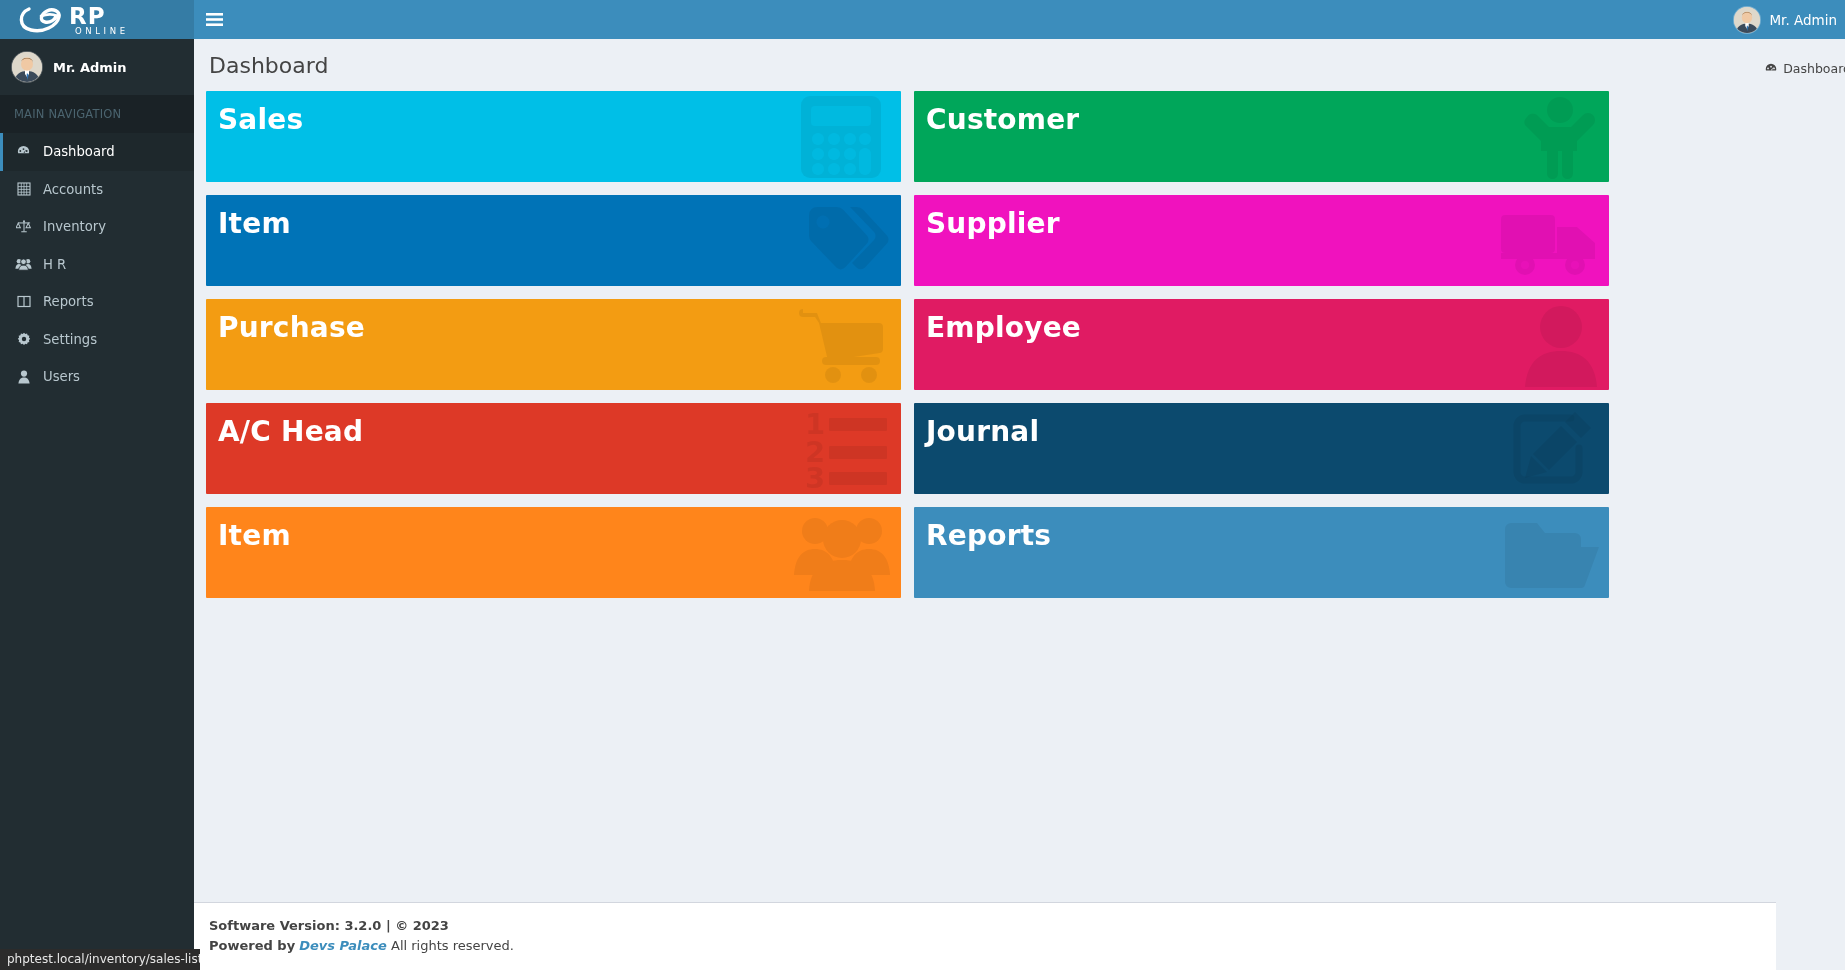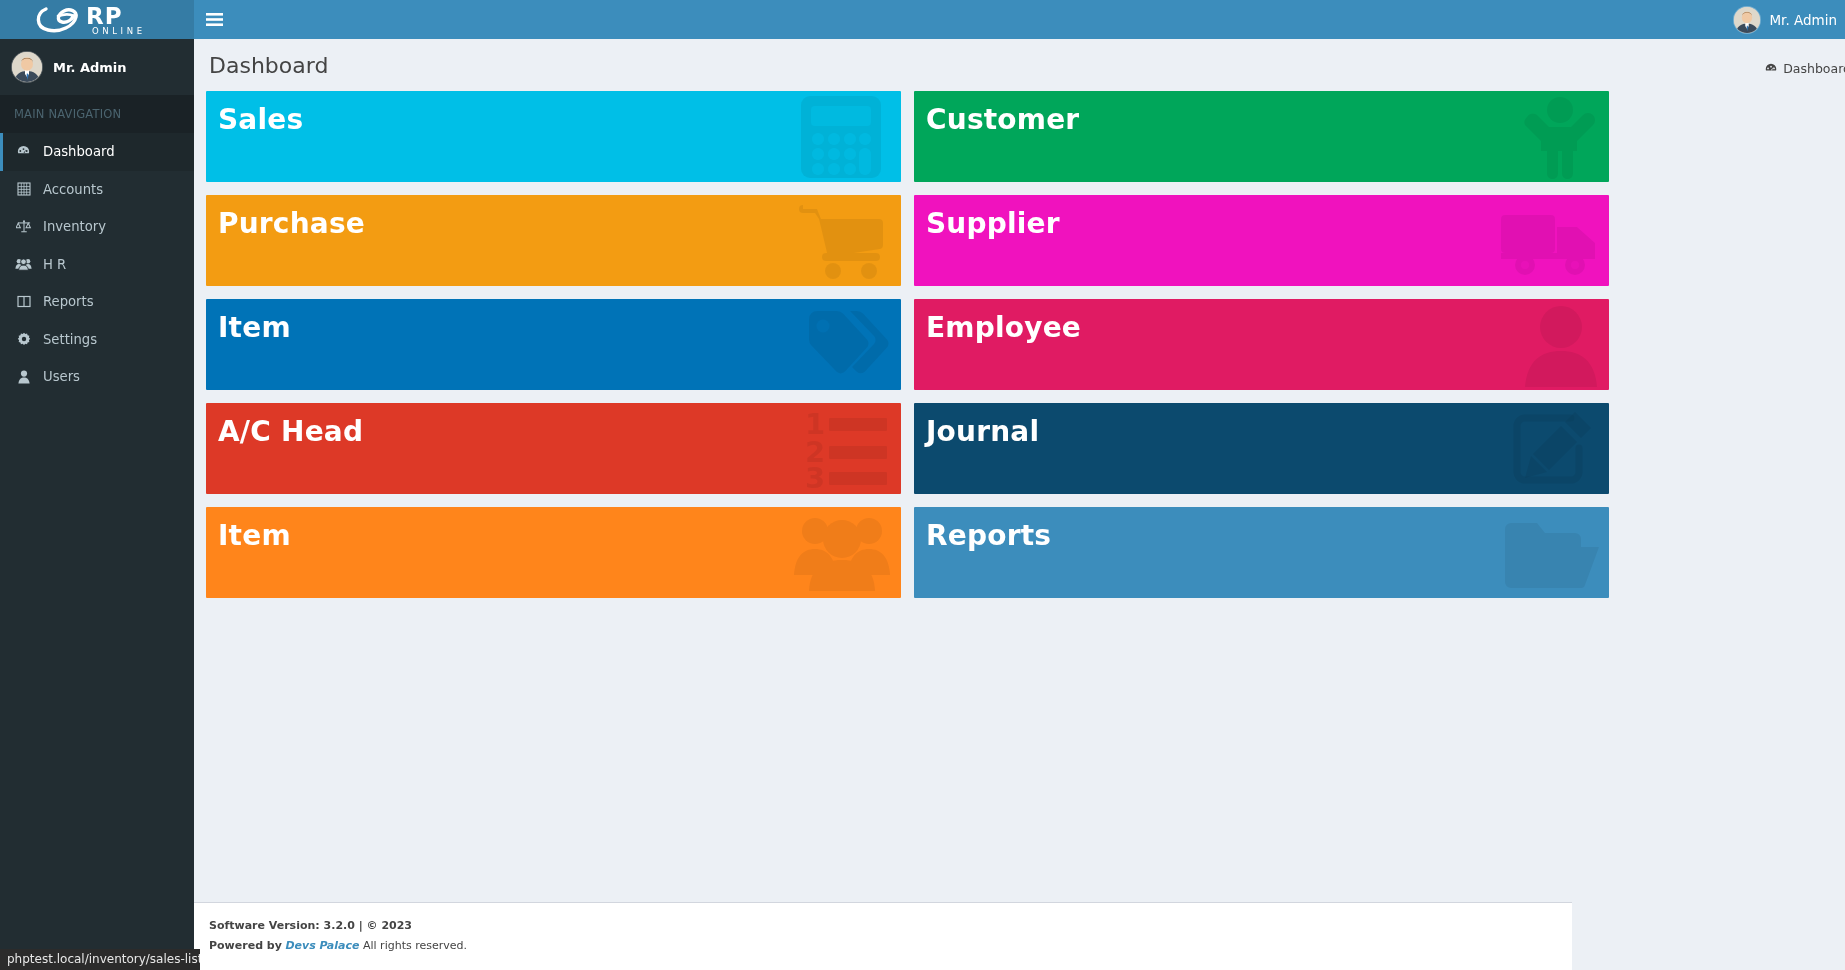--- a/index.html
+++ b/index.html
@@ -10,21 +10,21 @@
   }
   #app { position: relative; width: 1845px; height: 970px; }
 
   
   .sidebar {
     position: absolute; left: 0; top: 0; width: 194px; height: 970px;
     background: #222d32;
   }
   .logo-bar {
     height: 39px; background: #357ca5; display: flex;
-    align-items: center; justify-content: flex-end; overflow: hidden;
+    align-items: center; justify-content: center; overflow: hidden;
   }
   .logo-wrap { position: relative; width: 160px; height: 34px; }
   .logo-svg { display: block; }
   .user-panel {
     height: 56px; display: flex; align-items: center;
     padding: 0 12px; gap: 11px;
   }
   .avatar-sm {
     width: 30px; height: 30px; border-radius: 50%; overflow: hidden;
     background: #d8d3c8; flex: none; position: relative;
@@ -111,23 +111,23 @@
   }
   .tile-ico {
     position: absolute; right: 10px; top: 50%;
     transform: translateY(-50%);
     opacity: .22;
   }
   .tile-ico svg { display: block; }
 
   
   .footer {
-    position: absolute; left: 194px; bottom: 0; width: 1378px;
+    position: absolute; left: 194px; bottom: 0; width: 1582px;
     background: #ffffff; border-top: 1px solid #d2d6de;
-    padding: 13px 6px 14px 15px; font-size: 11px; color: #444444;
+    padding: 13px 6px 14px 15px; font-size: 13px; color: #444444;
     line-height: 20px;
   }
   .footer b { font-weight: bold; }
   .footer a { color: #3c8dbc; text-decoration: none; font-weight: bold; font-style: italic; }
 
   
   .status-url {
     position: absolute; left: 0; bottom: 0; z-index: 20;
     background: #2b2b2b; color: #e8e8e8; font-size: 12px;
     padding: 3px 7px 4px 7px; max-width: 200px; white-space: nowrap;
@@ -317,43 +317,43 @@
                 <circle cx="51" cy="60" r="6"></circle>
                 <circle cx="19" cy="75" r="6"></circle>
                   <circle cx="35" cy="75" r="6"></circle>
                 <circle cx="51" cy="75" r="6"></circle>
                 <rect x="60" y="54" width="12" height="27" rx="6"></rect>
               </g>
             </svg>
           </div>
         </div>
 
+        <div class="tile" style="background:#0073b7">
+          <div class="tile-title">Item</div>
+          <div class="tile-ico">
+            <svg width="96" height="80" viewBox="0 0 96 80" aria-hidden="true">
+              <g fill="#000" opacity=".30">
+                <path d="M38 6 h24 a8 8 0 0 1 6 2.6 l24 26 a6 6 0 0 1 0 8 l-22 24 a6 6 0 0 1 -8 0.4 l-5 -5 l22 -23 a6 6 0 0 0 0 -8 l-24 -25 Z"></path>
+                <path d="M16 6 h26 a8 8 0 0 1 6 2.6 l24 26 a6 6 0 0 1 0 8 l-22 24 a6 6 0 0 1 -8.6 0 l-25 -26 a8 8 0 0 1 -2.4 -5.6 v-21 a8 8 0 0 1 8 -8 Z"></path>
+              </g>
+              <circle cx="28" cy="21" r="6.5" fill="#0073b7" opacity=".62"></circle>
+            </svg>
+          </div>
+        </div>
+
         <div class="tile" style="background:#f39c12">
           <div class="tile-title">Purchase</div>
           <div class="tile-ico">
             <svg width="92" height="80" viewBox="0 0 92 80" aria-hidden="true">
               <g fill="#000" opacity=".30">
                 <path d="M4 8 h14 l4 10 h58 a4 4 0 0 1 4 4 v22 a4 4 0 0 1 -3 4 l-52 8 l-9 -38 l-4 -6 h-12 a4 4 0 0 1 0 -8 Z"></path>
                 <rect x="23" y="52" width="58" height="8" rx="4"></rect>
                 <circle cx="34" cy="70" r="8"></circle>
                 <circle cx="70" cy="70" r="8"></circle>
               </g>
-            </svg>
-          </div>
-        </div>
-
-        <div class="tile" style="background:#0073b7">
-          <div class="tile-title">Item</div>
-          <div class="tile-ico">
-            <svg width="96" height="80" viewBox="0 0 96 80" aria-hidden="true">
-              <g fill="#000" opacity=".30">
-                <path d="M38 6 h24 a8 8 0 0 1 6 2.6 l24 26 a6 6 0 0 1 0 8 l-22 24 a6 6 0 0 1 -8 0.4 l-5 -5 l22 -23 a6 6 0 0 0 0 -8 l-24 -25 Z"></path>
-                <path d="M16 6 h26 a8 8 0 0 1 6 2.6 l24 26 a6 6 0 0 1 0 8 l-22 24 a6 6 0 0 1 -8.6 0 l-25 -26 a8 8 0 0 1 -2.4 -5.6 v-21 a8 8 0 0 1 8 -8 Z"></path>
-              </g>
-              <circle cx="28" cy="21" r="6.5" fill="#0073b7" opacity=".62"></circle>
             </svg>
           </div>
         </div>
 
         <div class="tile" style="background:#dd3927">
           <div class="tile-title">A/C Head</div>
           <div class="tile-ico">
             <svg width="88" height="78" viewBox="0 0 88 78" aria-hidden="true">
               <g fill="#000" opacity=".30">
                 <text x="2" y="24" font-family="DejaVu Sans, sans-serif" font-size="29" font-weight="bold">1</text>

